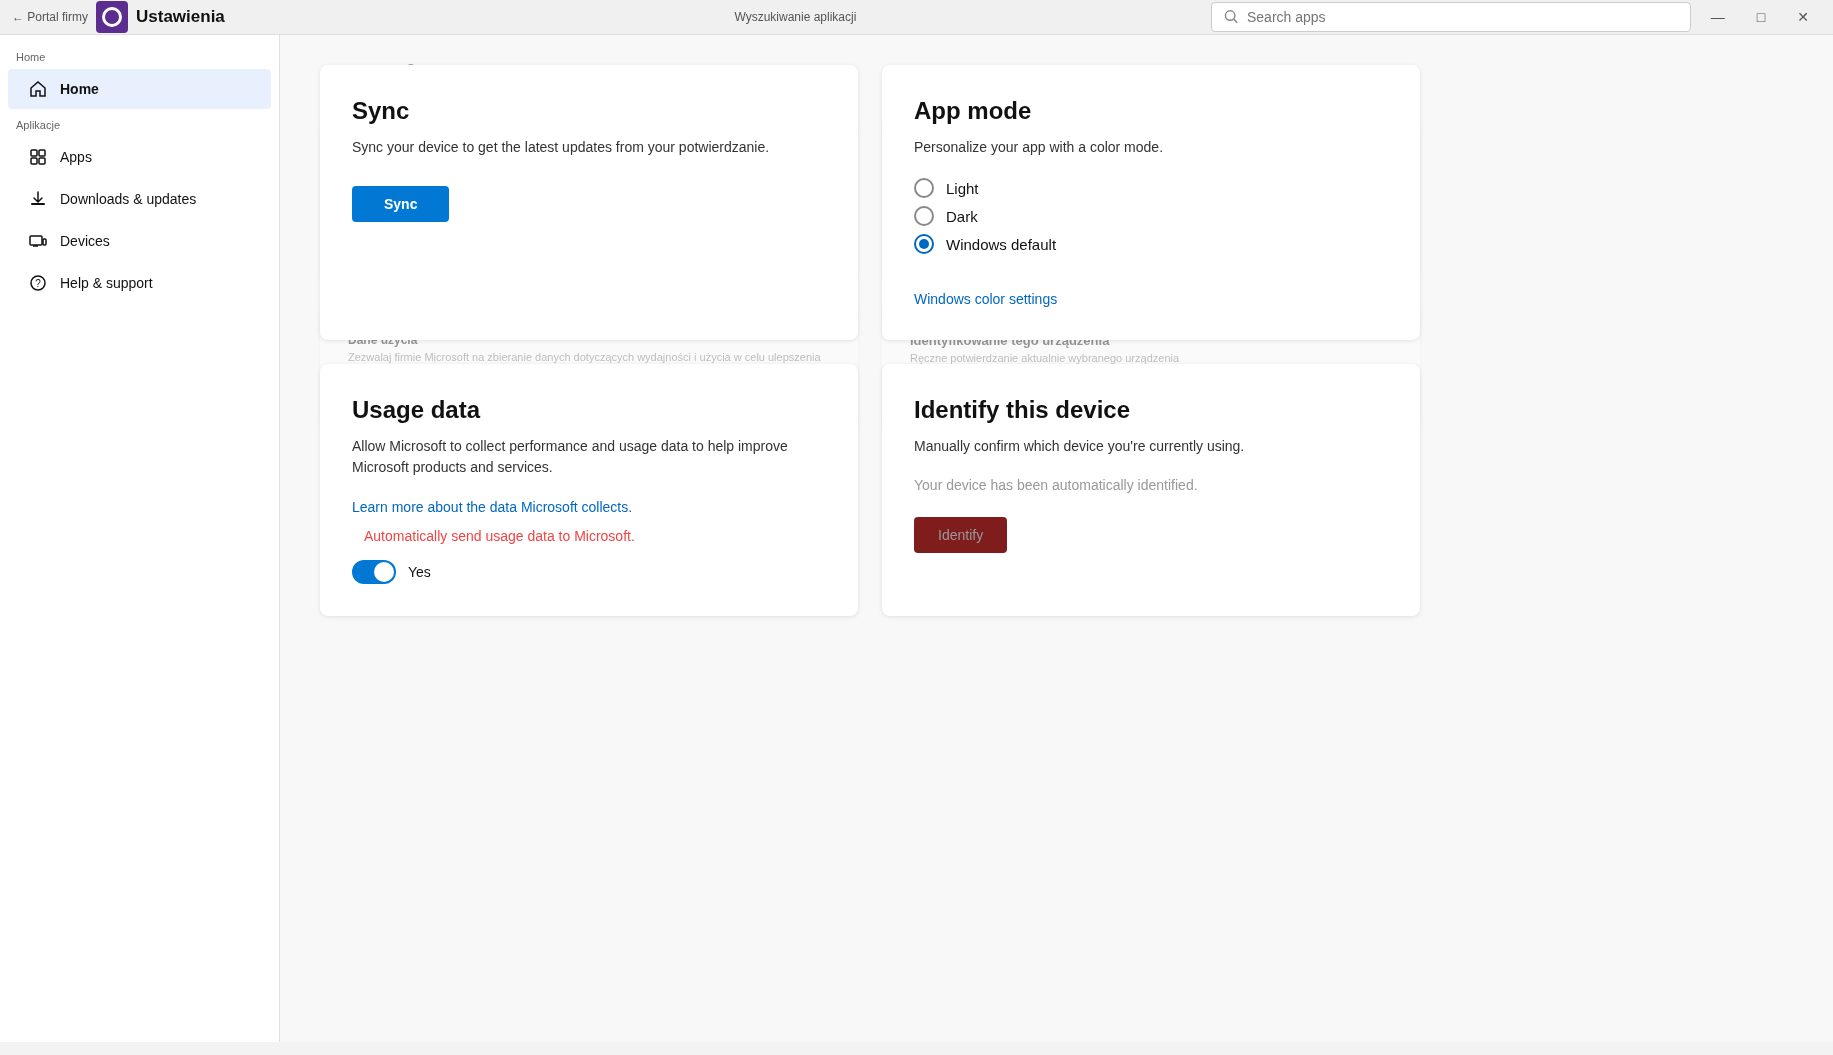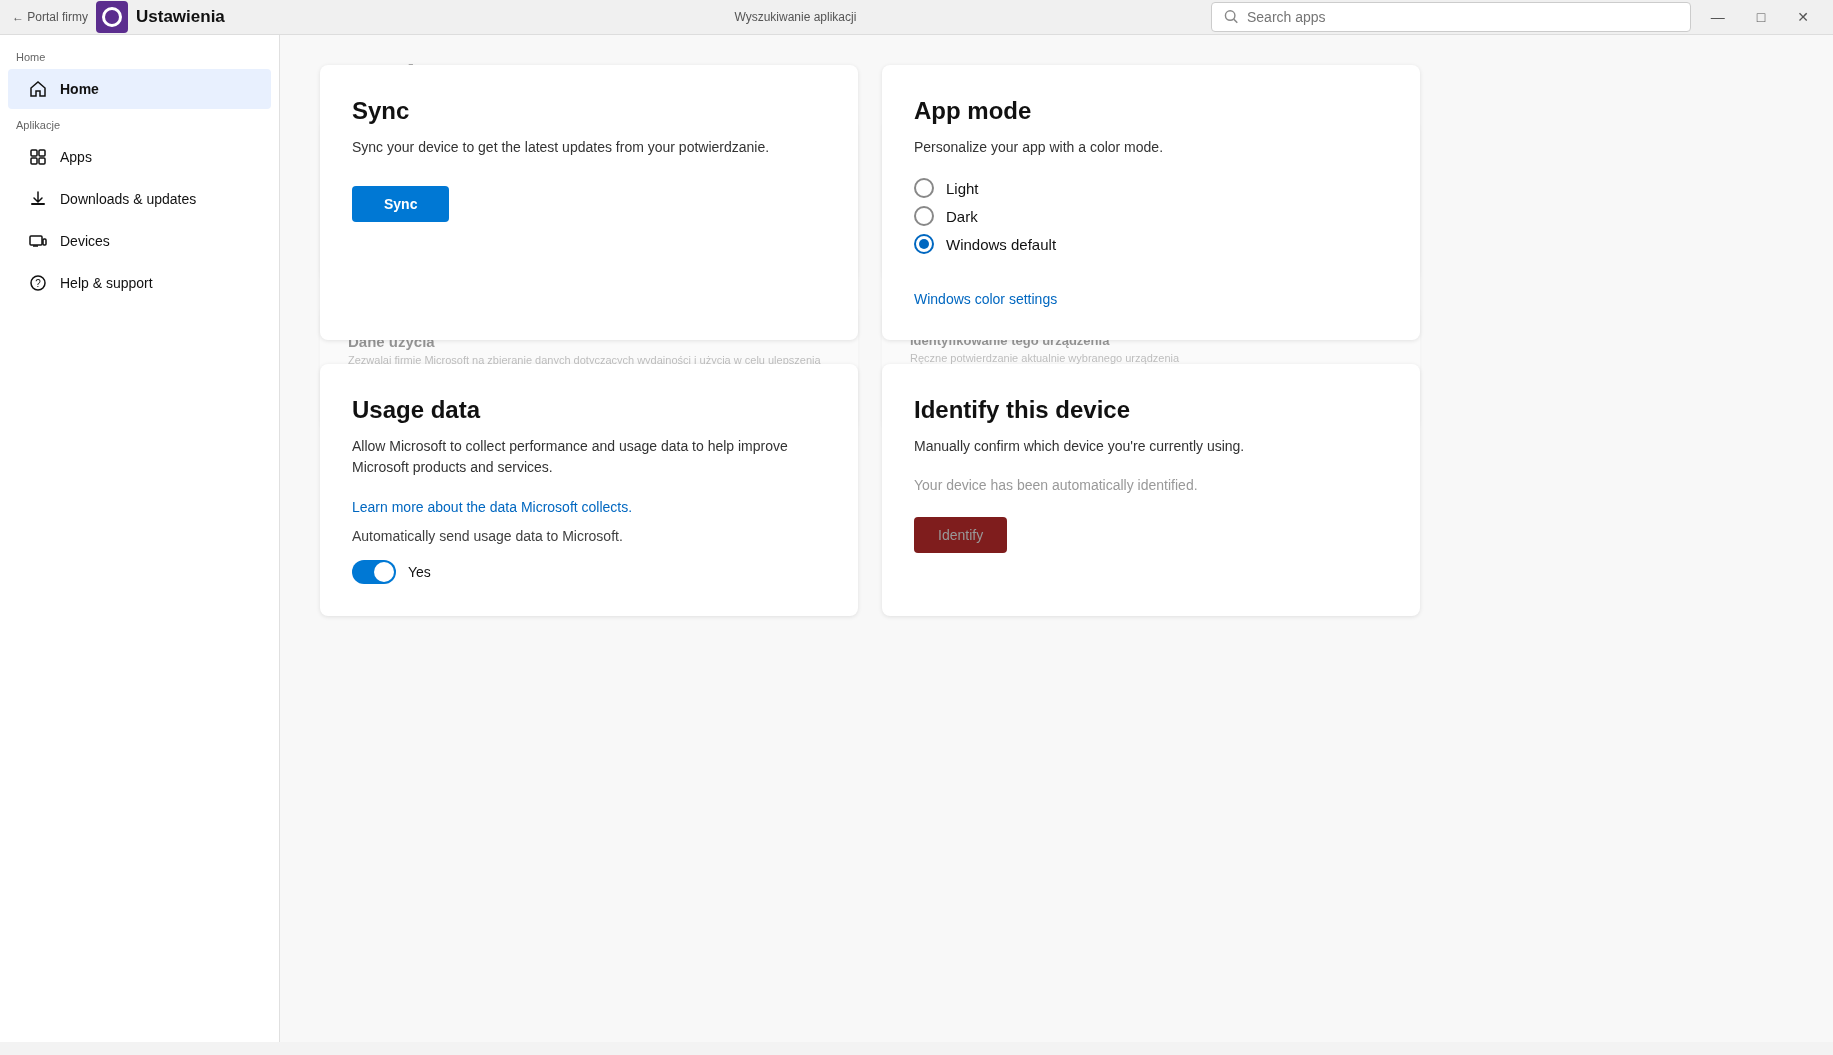--- a/index.html
+++ b/index.html
@@ -201,21 +201,21 @@
           <div style="font-size:13px;font-weight:600;color:#111;margin-bottom:4px;">Tryb aplikacji</div>
           <div style="font-size:11px;color:#666;">Spersonalizuj aplikację przy użyciu trybu kolorów.</div>
           <div style="font-size:12px;margin-top:8px;">Światło</div>
           <div style="font-size:12px;margin-top:4px;">Ciemny</div>
           <div style="font-size:12px;margin-top:4px;font-weight:600;">Ustawienie domyślne systemu Windows</div>
           <div style="font-size:11px;color:#666;margin-top:4px;">Ustawienia kolorów systemu Windows</div>
         </div>
       </div>
       <div style="display:grid;grid-template-columns:1fr 1fr;gap:24px;max-width:1100px;margin-top:24px;">
         <div style="background:white;border-radius:8px;padding:28px;box-shadow:0 1px 4px rgba(0,0,0,0.08);">
-          <div style="font-size:15px;font-weight:600;margin-bottom:4px;">Dane użycia</div>
+          <div style="font-size:12px;font-weight:600;margin-bottom:4px;">Dane użycia</div>
           <div style="font-size:11px;color:#666;">Zezwalaj firmie Microsoft na zbieranie danych dotyczących wydajności i użycia w celu ulepszenia produktów firmy Microsoft i</div>
         </div>
         <div style="background:white;border-radius:8px;padding:28px;box-shadow:0 1px 4px rgba(0,0,0,0.08);">
           <div style="font-size:13px;font-weight:600;margin-bottom:4px;">Identyfikowanie tego urządzenia</div>
           <div style="font-size:11px;color:#666;">Ręczne potwierdzanie aktualnie wybranego urządzenia</div>
           <div style="font-size:11px;color:#666;margin-top:6px;">Urządzenie zostało automatycznie zidentyfikowane.</div>
           <div style="font-size:12px;color:#0067c0;margin-top:6px;">Identyfikować</div>
         </div>
       </div>
     </div>
@@ -248,21 +248,21 @@
               <span class="radio-label">Windows default</span>
             </label>
           </div>
           <a class="link-text">Windows color settings</a>
         </div>
 
         <div class="settings-card">
           <div class="card-title">Usage data</div>
           <div class="card-desc">Allow Microsoft to collect performance and usage data to help improve Microsoft products and services.</div>
           <a class="link-text">Learn more about the data Microsoft collects.</a>
-          <div style="font-size:14px;color:#404040;margin-top:12px;">Automatically send usage data to Microsoft.</div>
+          <div style="font-size:14px;color:#ef4444;margin-top:12px;margin-left:12px;">Automatically send usage data to Microsoft.</div>
           <div class="toggle-row">
             <div class="toggle">
               <div class="toggle-knob"></div>
             </div>
             <span class="toggle-label">Yes</span>
           </div>
         </div>
 
         <div class="settings-card">
           <div class="card-title">Identify this device</div>

